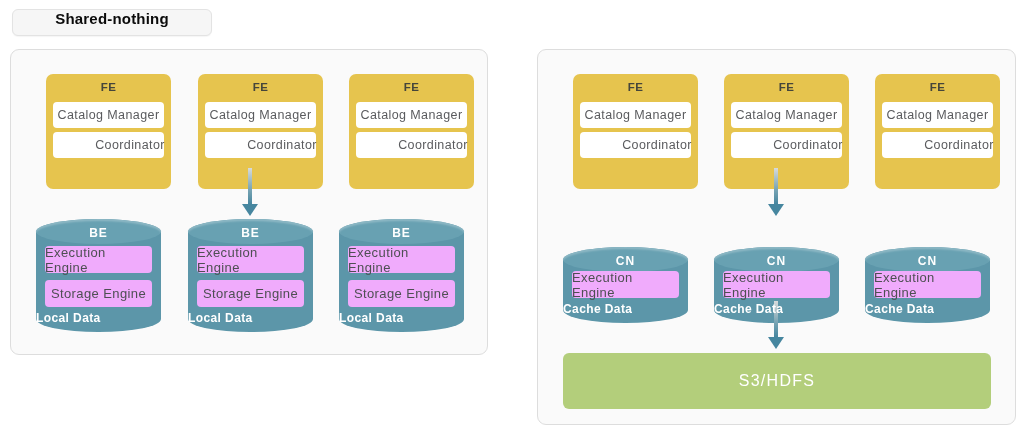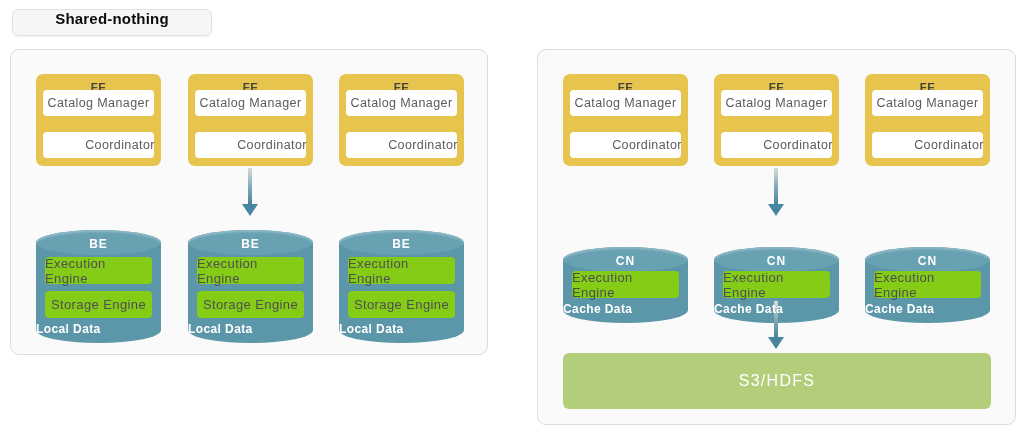--- a/index.html
+++ b/index.html
@@ -47,23 +47,24 @@
     box-sizing: border-box;
   }
   #panel-left  { left: 10px;  width: 478px; height: 306px; }
   #panel-right { left: 537px; width: 479px; height: 376px; }
 
   
   .fe-node {
     position: absolute;
     top: 24px;
     width: 125px;
-    height: 92px;
+    height: 115px;
     background: var(--fe-yellow, #e6c44e);
     border-radius: 7px;
+    margin-left: 10px;
   }
   .fe-label {
     position: absolute;
     top: 7px; left: 0; right: 0;
     text-align: center;
     font-size: 11.5px;
     font-weight: bold;
     letter-spacing: 0.4px;
     color: #45453b;
   }
@@ -73,26 +74,26 @@
     height: 26px;
     background: #ffffff;
     border-radius: 4px;
     display: flex;
     align-items: center;
     justify-content: center;
     font-size: 12.5px;
     letter-spacing: 0.4px;
     color: #5a5b5e;
   }
-  .fe-comp.c0 { top: 16px; text-align: center; }
+  .fe-comp.c0 { top: 28px; text-align: center; }
   .fe-comp.c1 { top: 58px; padding-left: 43px; }
 
   
   .cyl { position: absolute; width: 125px; }
-  .cyl.be { top: 180px; height: 113px; }
+  .cyl.be { top: 169px; height: 113px; }
   .cyl.cn { top: 173px; height: 76px; margin-top: 24px; }
   .cyl-body {
     position: absolute;
     top: 0; left: 0; right: 0; bottom: 0;
     background: var(--node-teal, #5c96a9);
     border-radius: 62px / 13px;
   }
   .cyl-lid {
     position: absolute;
     top: 0; left: 0; right: 0;
@@ -109,21 +110,21 @@
     color: #ffffff;
     font-size: 12px;
     font-weight: bold;
     letter-spacing: 1px;
     z-index: 2;
   }
   .cyl-comp {
     position: absolute;
     left: 9px; right: 9px;
     height: 27px;
-    background: #84cc16;
+    background: #f0abfc;
     border-radius: 4px;
     display: flex;
     align-items: center;
     justify-content: center;
     font-size: 13px;
     letter-spacing: 0.4px;
     color: #4e4f53;
     z-index: 2;
   }
   .cyl-footer {

